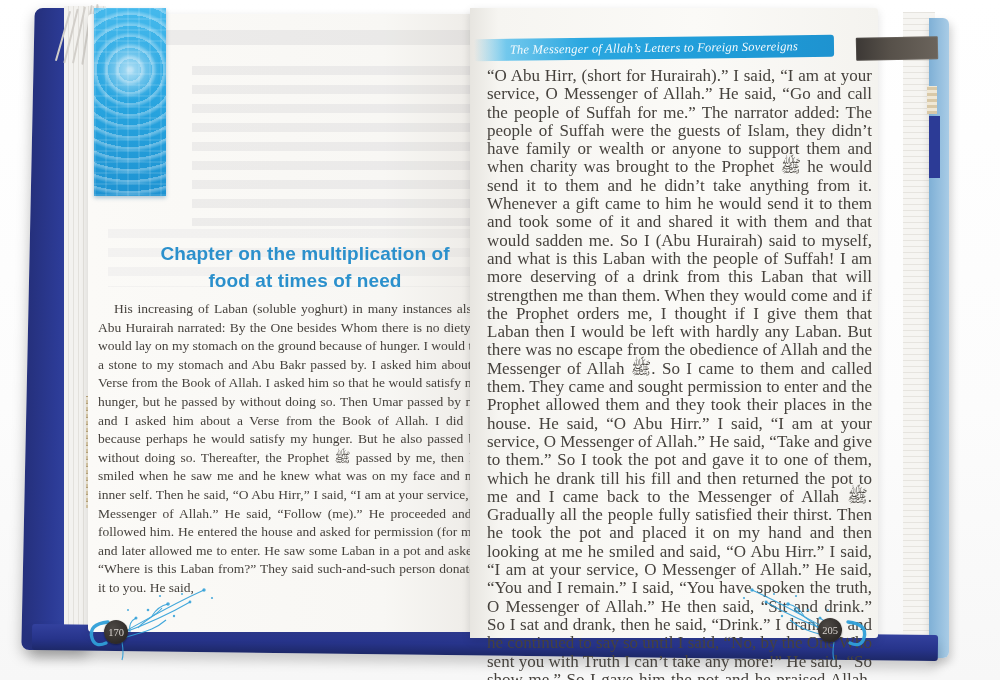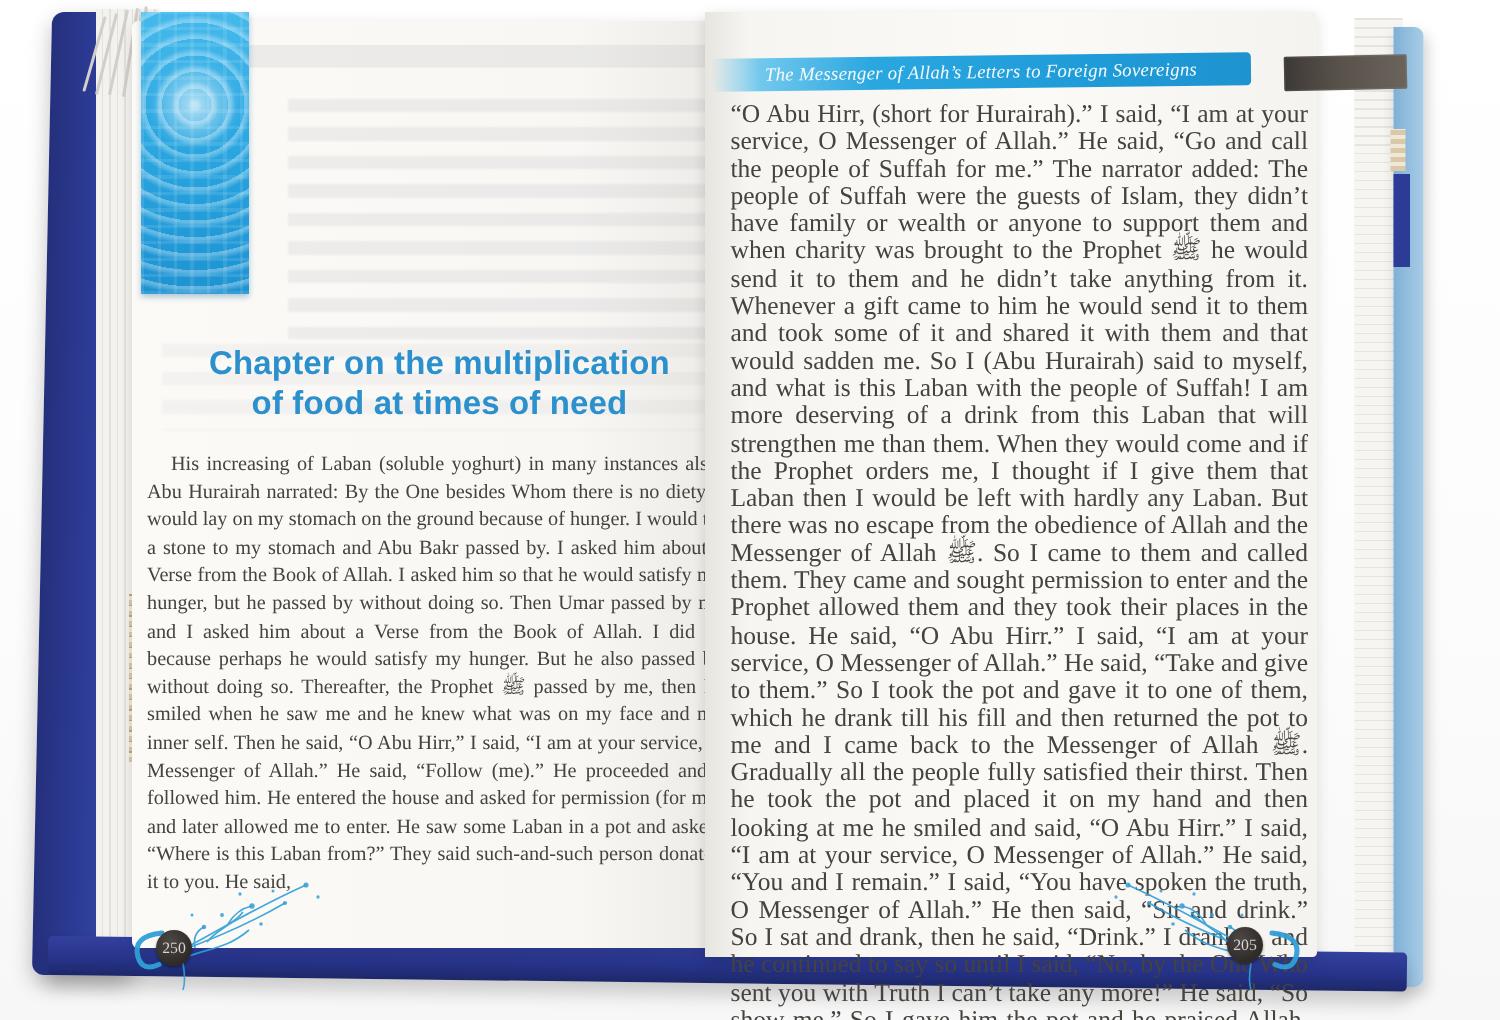--- a/index.html
+++ b/index.html
@@ -65,24 +65,24 @@
   .bookmark{position:absolute;left:6px;top:-6px;width:72px;height:188px;
       background-color:#2aa5e0;
       background-image:
         radial-gradient(circle at 36px 62px, rgba(255,255,255,0.55) 0 3px, rgba(255,255,255,0.0) 30px),
         repeating-radial-gradient(circle at 36px 62px, rgba(255,255,255,0.30) 0 1.5px, rgba(255,255,255,0) 5px 11px),
         repeating-linear-gradient(0deg, rgba(255,255,255,0.10) 0 2px, rgba(0,0,0,0) 2px 11px),
         repeating-linear-gradient(90deg, rgba(255,255,255,0.10) 0 2px, rgba(0,0,0,0) 2px 11px),
         linear-gradient(180deg,#45b9ec 0%,#27a3de 55%,#1e93d2 100%);
       box-shadow:0 2px 4px rgba(30,100,150,0.35);}
 
-  .chapter-title{position:absolute;left:0;top:214px;width:100%;margin:0;padding:0 38px;
+  .chapter-title{position:absolute;left:0;top:214px;width:100%;margin:12px;padding:0 38px;
       box-sizing:border-box;text-align:center;
       font-family:"Liberation Sans", sans-serif;font-weight:bold;
-      font-size:22px;line-height:27px;color:#2b90cc;letter-spacing:0.1px;}
+      font-size:19px;line-height:27px;color:#2b90cc;letter-spacing:0.1px;}
 
   .body{position:absolute;margin:0;text-align:justify;color:#46423d;}
   .body-left{left:10px;top:286px;width:384px;font-size:13.5px;line-height:18.6px;text-indent:16px;}
   .body-right{left:17px;top:59px;width:385px;font-size:17px;line-height:18.3px;}
 
   
   .runhead{position:absolute;left:4px;top:29px;width:360px;height:22px;
       background:linear-gradient(90deg,rgba(90,195,238,0) 0%,rgba(70,185,235,0.75) 9%,#2aa7e0 30%,#1f9cd8 70%,#1e93d0 100%);
       border-radius:3px;transform:rotate(-0.7deg);
       display:flex;align-items:center;justify-content:center;}
@@ -155,21 +155,21 @@
               <circle cx="110" cy="34" r="1.2"></circle>
             <circle cx="96" cy="14" r="1.1"></circle>
               <circle cx="84" cy="28" r="1.3"></circle>
             <circle cx="118" cy="12" r="1.0"></circle>
               <circle cx="72" cy="36" r="1.5"></circle>
             <circle cx="148" cy="16" r="1.1"></circle>
               <circle cx="64" cy="28" r="1.0"></circle>
           </g>
           <path d="M44 40 q -20 2 -16 16 q 3 10 14 5" fill="none" stroke="#2f9fd8" stroke-width="3.4" stroke-linecap="round" opacity="0.95"></path>
         </svg>
-        <div class="pagenum pagenum-left">250</div>
+        <div class="pagenum pagenum-left">170</div>
       </div>
     </div>
 
     <div class="gutter"></div>
 
     <div class="page page-right">
       <div class="runhead">
         <span>The Messenger of Allah’s Letters to Foreign Sovereigns</span>
       </div>
 

